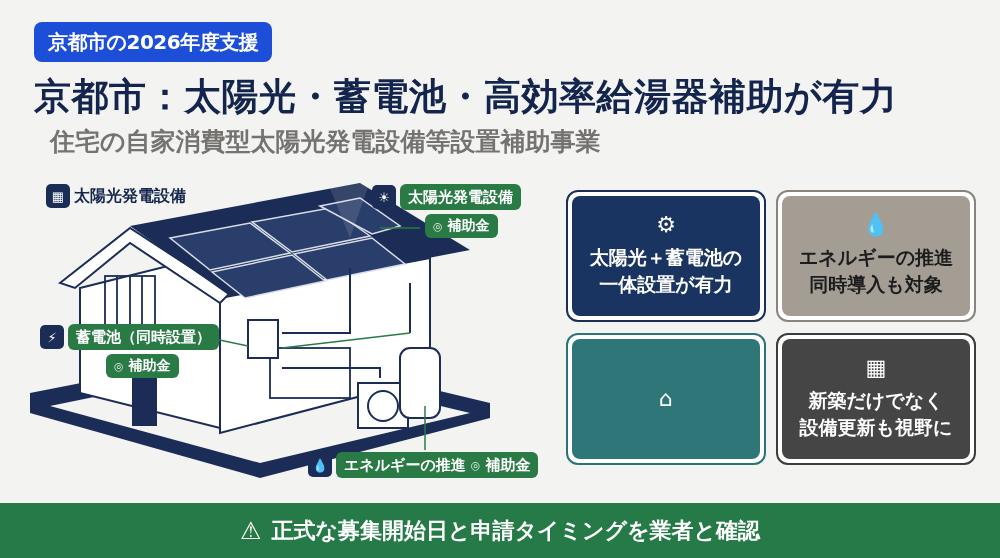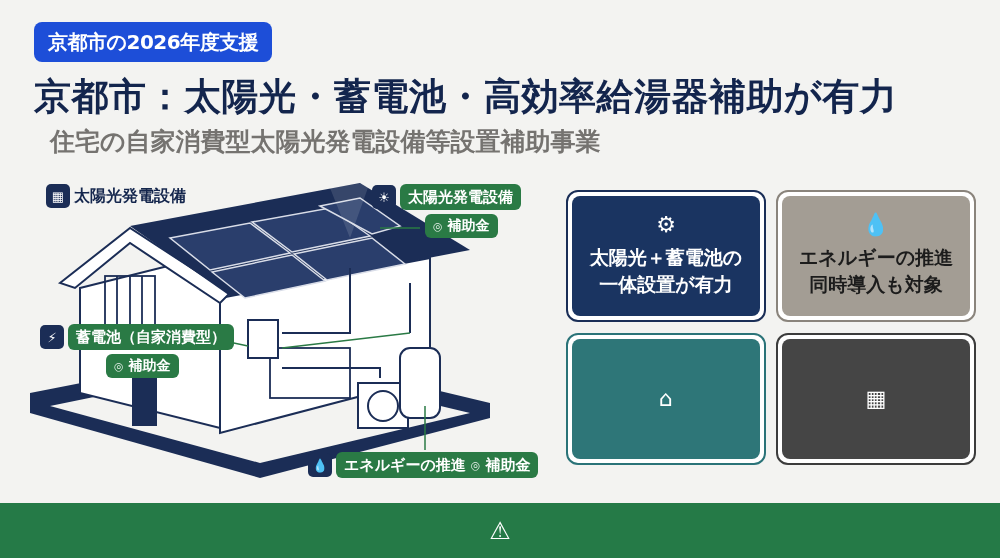--- a/index.html
+++ b/index.html
@@ -152,21 +152,21 @@
   </div>
   <div class="label" style="left:405px; top:36px;">
     <span class="pill small">
         <span class="coin">◎</span>
         <span>補助金</span>
       </span>
   </div>
 
   <div class="label" style="left:20px; top:146px;">
     <span class="icon-box">⚡</span>
-    <span class="pill">蓄電池（自家消費型）</span>
+    <span class="pill">蓄電池（同時設置）</span>
   </div>
   <div class="label" style="left:86px; top:176px;">
     <span class="pill small">
         <span class="coin">◎</span>
         <span>補助金</span>
       </span>
   </div>
 
   <div class="label" style="left:288px; top:274px;">
     <span class="icon-box">💧</span>
@@ -193,18 +193,21 @@
   </div>
 </div>
 <div class="card-wrap c3">
   <div class="card">
     <span class="card-icon">⌂</span>
   </div>
 </div>
 <div class="card-wrap c4">
   <div class="card">
     <span class="card-icon">▦</span>
+    <span class="card-text">新築だけでなく
+設備更新も視野に</span>
   </div>
 </div>
 
 <div class="banner">
   <span class="banner-icon">⚠</span>
+  <span>正式な募集開始日と申請タイミングを業者と確認</span>
 </div>
 
 </body></html>

